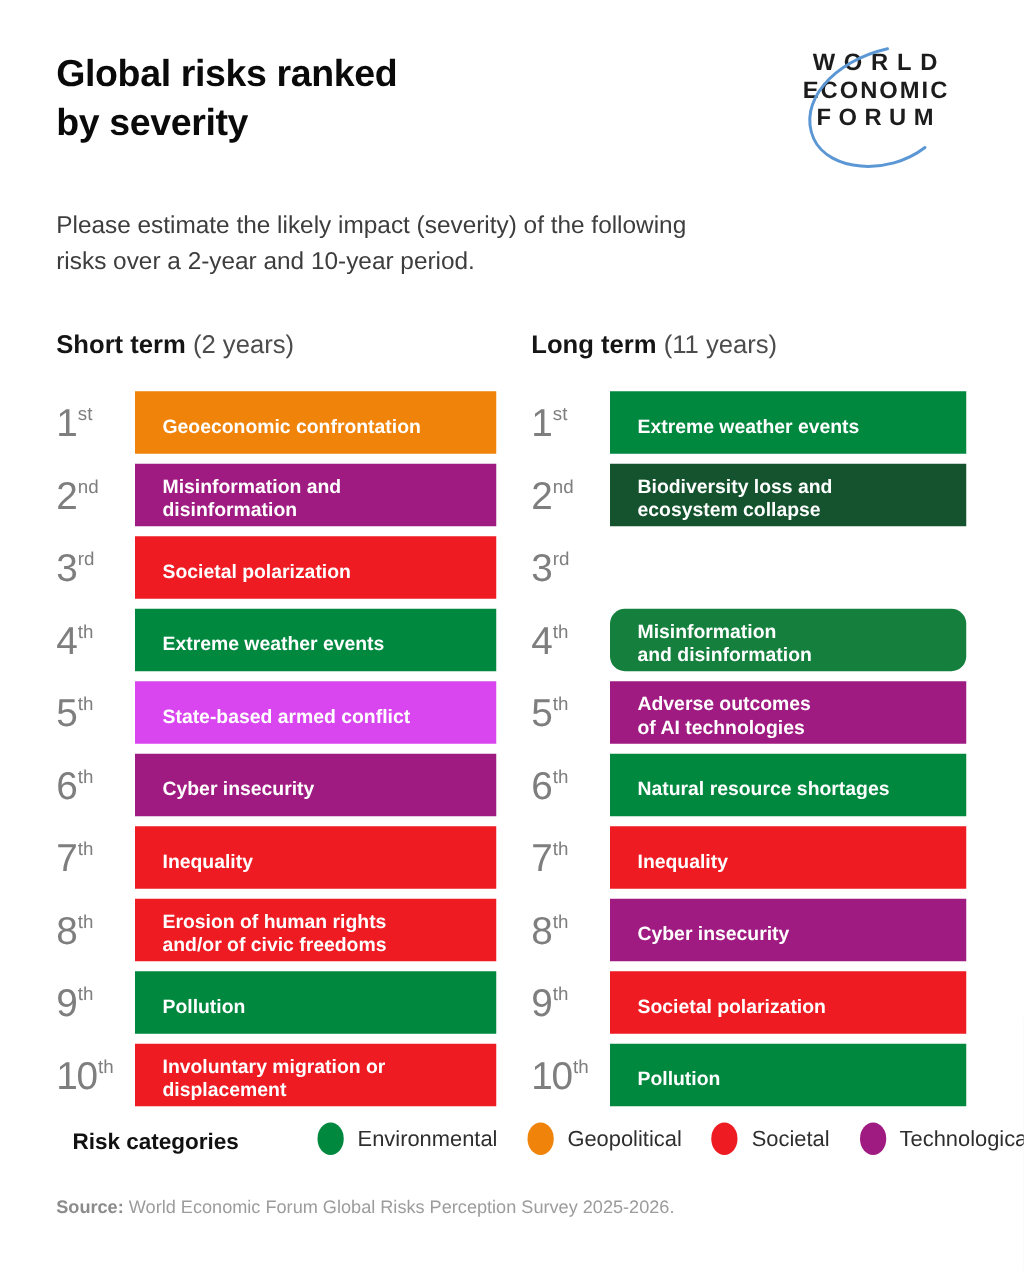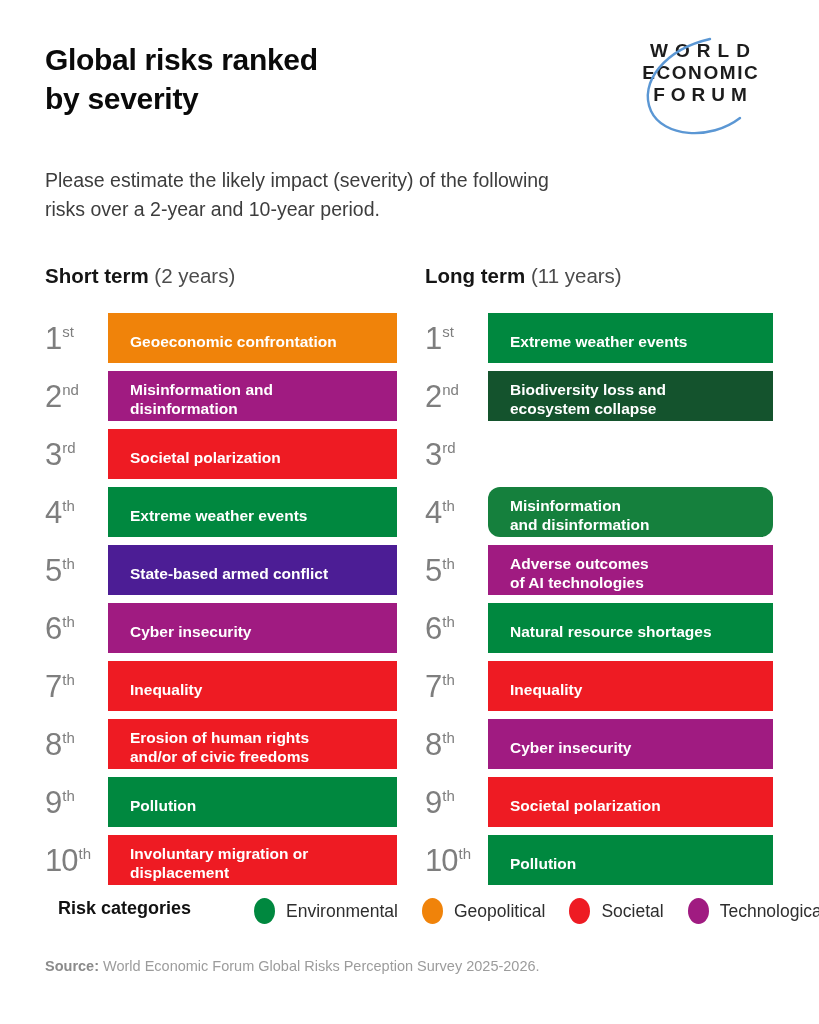--- a/index.html
+++ b/index.html
@@ -50,21 +50,21 @@
   .box {
     flex:1; display:flex; align-items:center;
     padding:6px 14px 0 22px; color:#ffffff;
     font-size:15.5px; font-weight:700; line-height:19px;
     white-space:pre-line;
   }
 
   
   .legend {
     position:absolute; left:58px; top:898px; width:716px;
-    display:flex; align-items:flex-start;
+    display:flex; align-items:flex-end;
   }
   .legend-title { font-size:18px; font-weight:700; color:#111; margin-right:26px; white-space:nowrap; }
   .legend-item { display:flex; align-items:center; margin-right:24px; }
   .legend-dot { width:21px; height:26px; border-radius:50%; margin-right:11px; flex:0 0 21px; }
   .legend-label { font-size:17.5px; color:#2e2e2e; white-space:nowrap; }
 
   
   .source { position:absolute; left:45px; top:957px; font-size:14.5px; line-height:18px; }
   .source .sp { font-weight:700; color:#8b8b8b; }
   .source .st { font-weight:400; color:#9c9c9c; }
@@ -139,21 +139,21 @@
     <div class="box" style="background: rgb(0, 136, 63);">
       <span>Extreme weather events</span>
     </div>
   </div>
 
   <div class="row">
     <div class="rank">
       <span class="rank-num">5</span>
       <span class="rank-suf">th</span>
     </div>
-    <div class="box" style="background: #4c1d95;">
+    <div class="box" style="background: #d946ef;">
       <span>State-based armed conflict</span>
     </div>
   </div>
 
   <div class="row">
     <div class="rank">
       <span class="rank-num">6</span>
       <span class="rank-suf">th</span>
     </div>
     <div class="box" style="background: rgb(160, 27, 129);">

